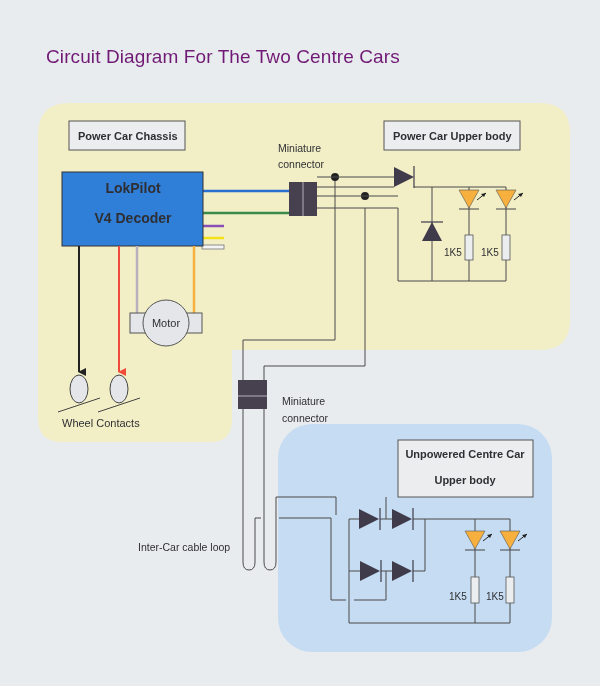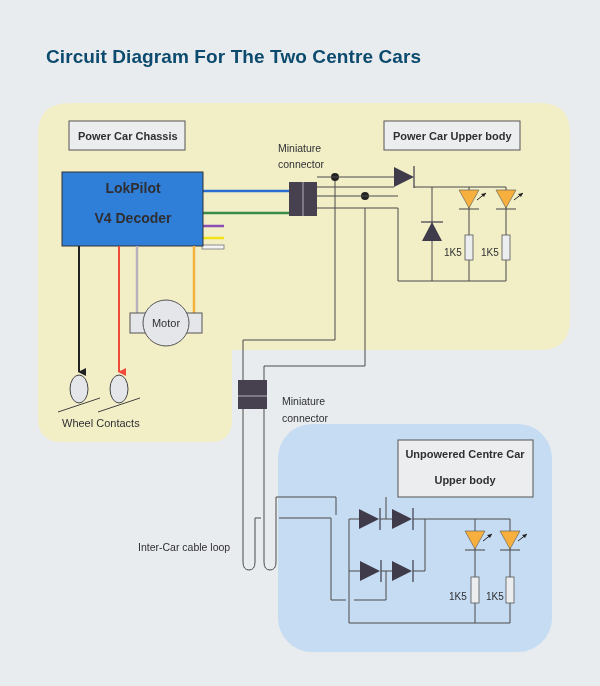--- a/index.html
+++ b/index.html
@@ -1,17 +1,17 @@
 <!DOCTYPE html>
 <html><head>
 <meta charset="utf-8">
 <style>
   html, body { margin: 0; padding: 0; }
   body { width: 600px; height: 686px; background: #e9ecef; font-family: "Liberation Sans", "DejaVu Sans", sans-serif; overflow: hidden; position: relative; }
-  .title { position: absolute; left: 46px; top: 46px; font-size: 19px; font-weight: bold; color: #0c4a6e; letter-spacing: 0.1px; }
+  .title { position: absolute; left: 46px; top: 46px; font-size: 19px; font-weight: normal; color: #701a75; letter-spacing: 0.1px; }
   svg { position: absolute; left: 0; top: 0; }
   .lbl { font-family: "Liberation Sans", "DejaVu Sans", sans-serif; fill: #2f2f33; }
   .bold { font-weight: bold; }
 </style>
 </head>
 <body>
 
 <div class="title">Circuit Diagram For The Two Centre Cars</div>
 
 <svg width="600" height="686" viewBox="0 0 600 686">

